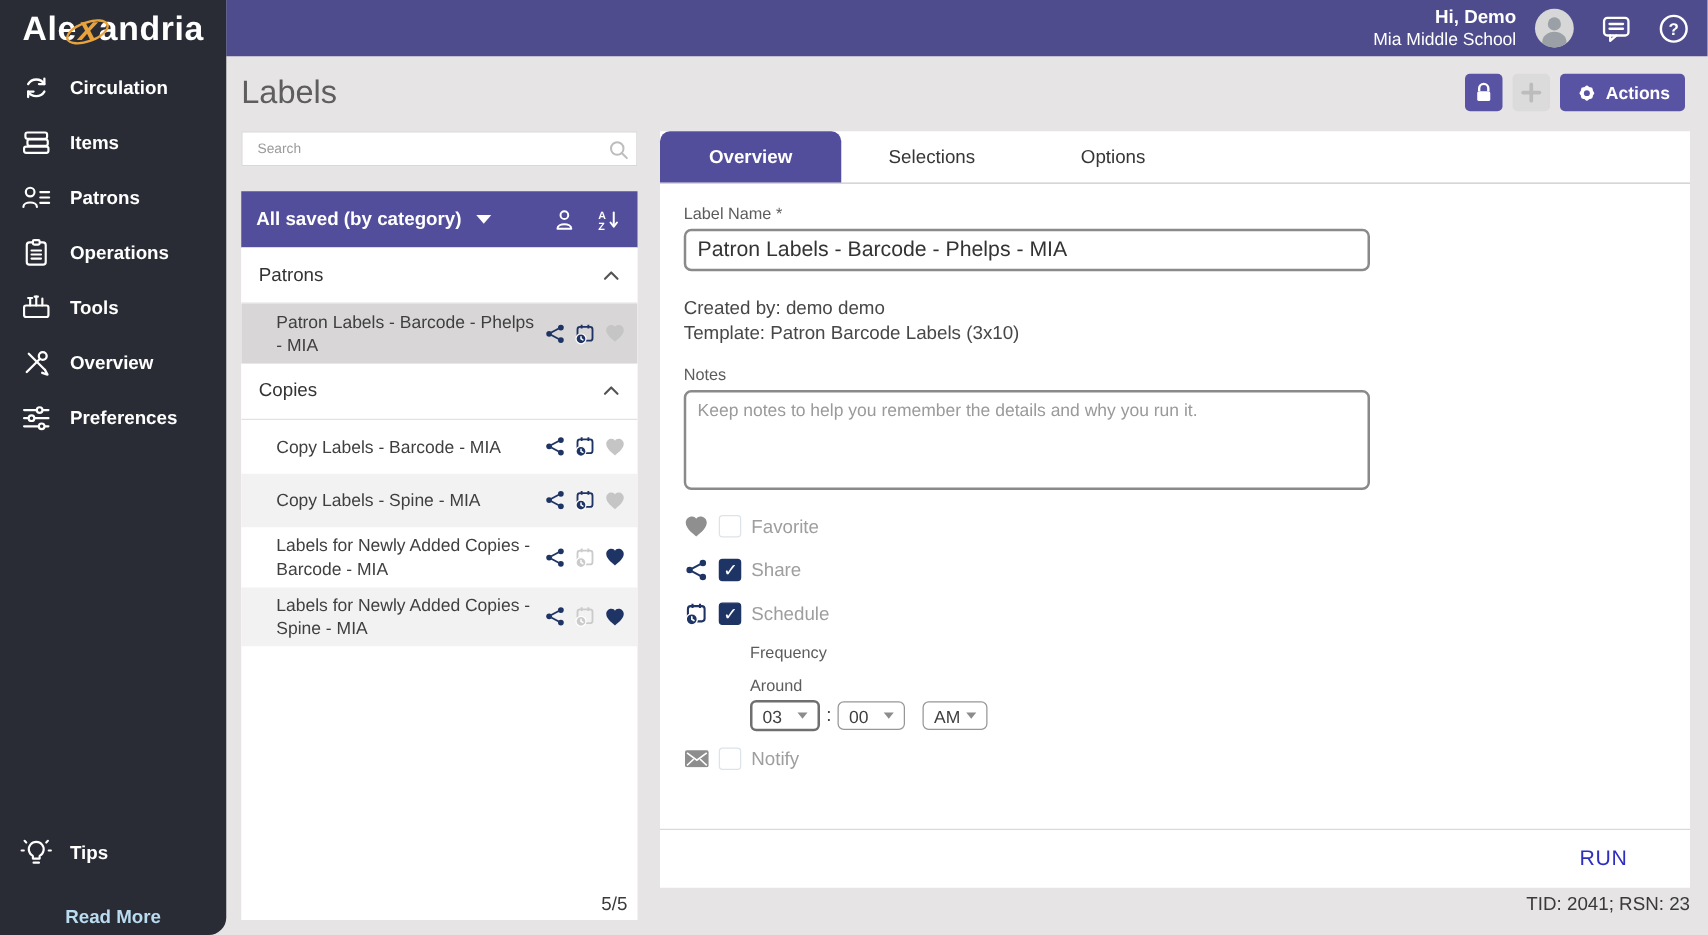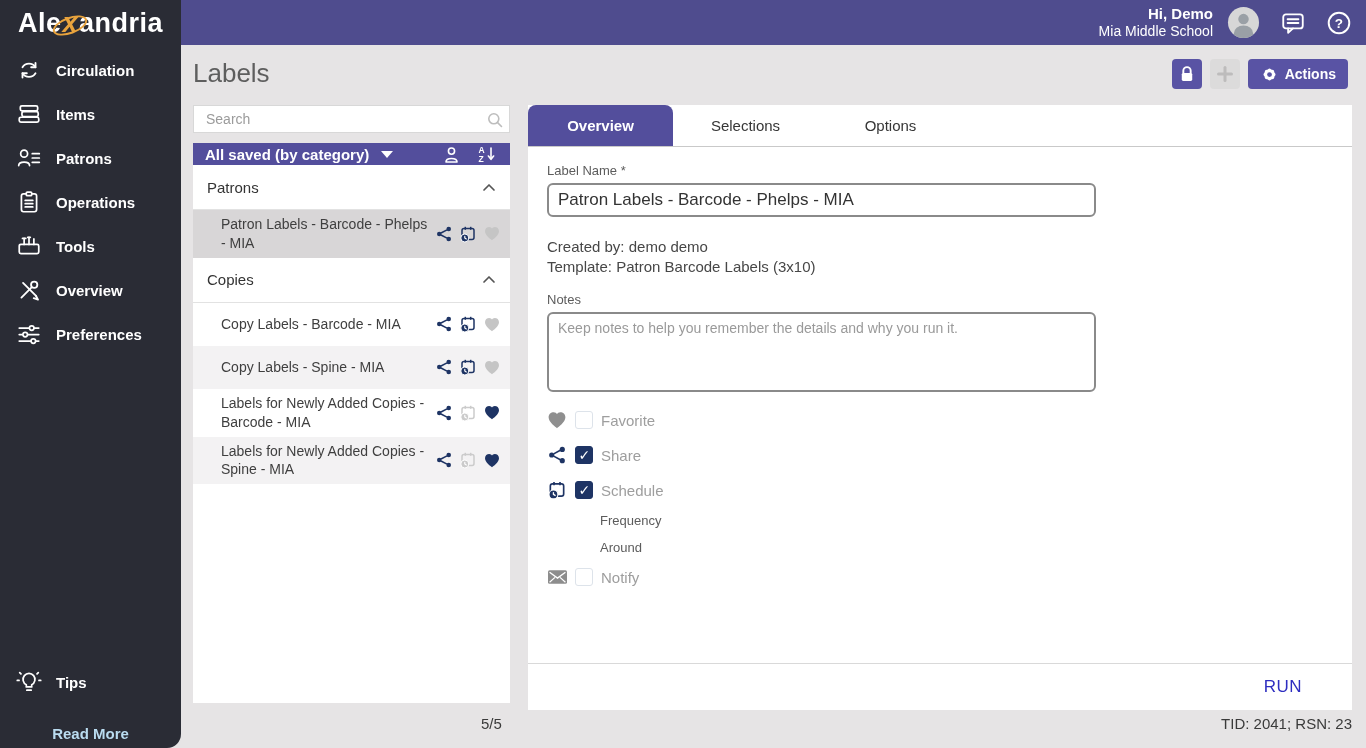--- a/index.html
+++ b/index.html
@@ -50,24 +50,24 @@
   .sq-btn.disabled { background:#dcdbdb; }
   .actions-btn { height:30px; border-radius:4px; background:var(--btn-purple); color:#fff;
     font-size:14px; font-weight:bold; display:flex; align-items:center; gap:6px;
     padding:0 12px; cursor:pointer; border:none;}
 
   
   .list-col { position:absolute; left:12px; top:60px; width:317px; }
   .search-box { position:relative; width:317px; height:28px; background:#fff;
     border:1px solid #d8d8d8; }
   .search-box input { width:100%; height:100%; border:none; outline:none; padding:0 26px 0 12px;
-    font-size:14px; color:#444; font-family:inherit; background:transparent;}
+    font-size:11px; color:#444; font-family:inherit; background:transparent;}
   .search-box input::placeholder { color:#9b9b9b; }
   .search-box svg { position:absolute; right:6px; top:6px; }
-  .filter-bar { margin-top:10px; height:22px; background:var(--tab-purple); color:#fff;
+  .filter-bar { margin-top:20px; height:45px; background:var(--tab-purple); color:#fff;
     display:flex; align-items:center; padding:0 14px 0 12px; cursor:pointer;}
   .filter-bar .flabel { font-size:15px; font-weight:bold; }
   .tri-down-w { width:0; height:0; border-left:6px solid transparent;
     border-right:6px solid transparent; border-top:7px solid #fff; margin-left:12px;}
   .filter-icons { margin-left:auto; display:flex; align-items:center; gap:18px; }
   .list-body { width:317px; height:538px; background:#fff; overflow:hidden; }
   .section-head { height:45px; display:flex; align-items:center; padding:0 14px;
     border-bottom:1px solid #e2e2e2; cursor:pointer; background:#fff;}
   .section-head .sname { font-size:15px; color:#333; }
   .section-head svg { margin-left:auto; }
@@ -502,20 +502,35 @@
             </svg>
         </span>
         <span class="checkbox checked"></span>
         <span class="chk-label">Schedule</span>
       </div>
 
       <div class="sched-block">
         <div class="sub-label">Frequency</div>
 
         <div class="sub-label">Around</div>
+        <div class="time-row">
+          <div class="sel sel-hh">
+            <span>03</span>
+            <span class="tri"></span>
+          </div>
+          <span class="colon">:</span>
+          <div class="sel sel-mm">
+            <span>00</span>
+            <span class="tri"></span>
+          </div>
+          <div class="sel sel-ap" style="margin-left:9px">
+            <span>AM</span>
+            <span class="tri"></span>
+          </div>
+        </div>
       </div>
 
       <div class="chk-row" style="margin-top:11px">
         <span class="lead-ic">
           <svg width="19" height="14" viewBox="0 0 18 13">
             <rect width="18" height="13" rx="1.5" fill="#8d8d8d"></rect>
             <path d="M1.5 2 L9 7.6 L16.5 2" stroke="#fff" stroke-width="1.3" fill="none"></path>
             <path d="M1.5 11.5 L6.6 6.8 M16.5 11.5 L11.4 6.8" stroke="#fff" stroke-width="1.1" fill="none"></path>
           </svg>
         </span>

